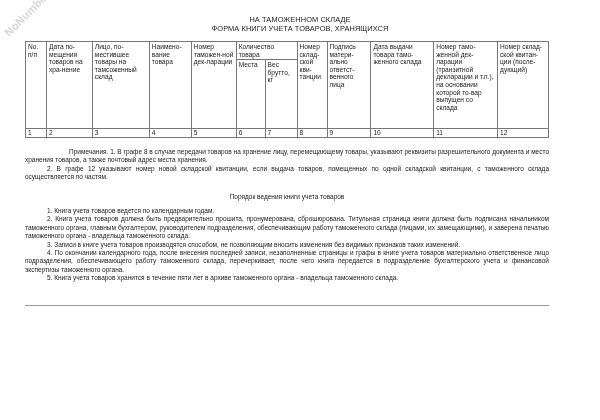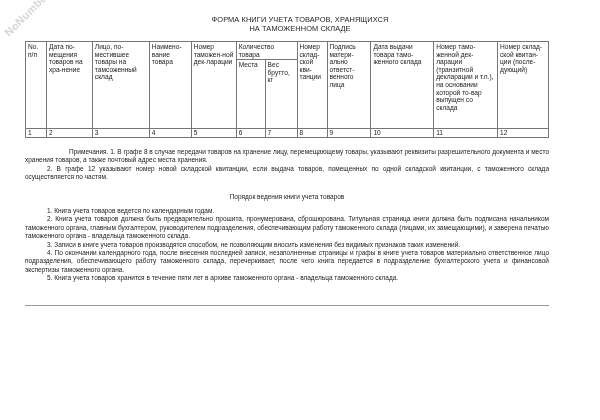--- a/index.html
+++ b/index.html
@@ -21,22 +21,22 @@
     .section-title { text-align:center !important; text-indent:0 !important;
                      margin:11px 0 6px 0 !important; }
     .hr { position:absolute; left:25px; top:305px; width:524px; height:1px; background:#999; }
   </style>
 </head>
 <body>
 
 <div class="watermark">NoNumber.ru</div>
 
 <div class="title">
+  <div>НА ТАМОЖЕННОМ СКЛАДЕ</div>
   <div>ФОРМА КНИГИ УЧЕТА ТОВАРОВ, ХРАНЯЩИХСЯ</div>
-  <div>НА ТАМОЖЕННОМ СКЛАДЕ</div>
 </div>
 
 <table class="form">
   <colgroup>
     <col style="width:21px">
       <col style="width:46px">
       <col style="width:57px">
       <col style="width:42px">
     <col style="width:45px">
       <col style="width:29px">

